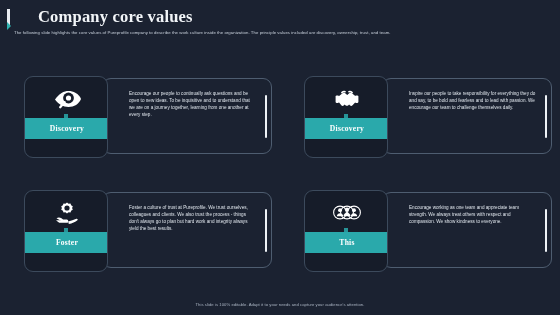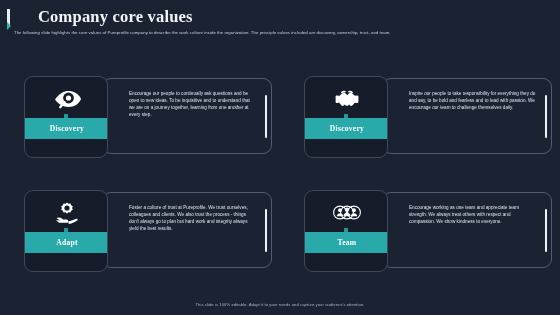--- a/index.html
+++ b/index.html
@@ -242,21 +242,21 @@
             <path d="M13 1.6l1.6 1.1 1.9-.3.6 1.9 1.7.9-.7 1.8.7 1.8-1.7.9-.6 1.9-1.9-.3L13 12.4l-1.6-1.1-1.9.3-.6-1.9-1.7-.9.7-1.8-.7-1.8 1.7-.9.6-1.9 1.9.3L13 1.6z"></path>
           </g>
           <circle cx="13" cy="7" r="2.6" fill="#161c29"></circle>
           <path d="M2.5 17.2c1.6-1.2 3.6-1 5 .1l1.6 1.3h3.4c.9 0 1.6.6 1.6 1.3 0 .7-.7 1.2-1.6 1.2H9" fill="#ffffff"></path>
           <path d="M9.2 19.3h3.6c.9 0 1.6.5 1.6 1.2 0 .7-.7 1.3-1.6 1.3H6.6c-1 0-1.6-.3-2.4-.9L2 19.3" fill="#ffffff"></path>
           <path d="M14.2 20.5c2.8-.7 5.6-1.6 8.2-2.7 1-.4 1.8.7 1 1.5-2 1.8-5.3 3.2-8.6 3.8" fill="#ffffff"></path>
         </svg>
       </div>
       <div class="card-tick"></div>
       <div class="card-label-bar">
-        <span class="card-label">Adapt</span>
+        <span class="card-label">Foster</span>
       </div>
     </div>
   </div>
 
   <div class="card">
     <div class="card-panel">
       <div class="card-panel-accent"></div>
       <div class="card-text">Encourage working as one team and appreciate team strength. We always treat others with respect and compassion. We show kindness to everyone.</div>
     </div>
     <div class="card-tile">
@@ -270,20 +270,20 @@
             <path d="M5.8 13.3c0-1.8 1.4-3.1 3.2-3.1s3.2 1.3 3.2 3.1H5.8z"></path>
             <circle cx="23" cy="7.2" r="1.9"></circle>
             <path d="M19.8 13.3c0-1.8 1.4-3.1 3.2-3.1s3.2 1.3 3.2 3.1h-6.4z"></path>
             <circle cx="16" cy="6.6" r="2.1"></circle>
             <path d="M12.5 13.3c0-2 1.6-3.5 3.5-3.5s3.5 1.5 3.5 3.5h-7z"></path>
           </g>
         </svg>
       </div>
       <div class="card-tick"></div>
       <div class="card-label-bar">
-        <span class="card-label">Team</span>
+        <span class="card-label">This</span>
       </div>
     </div>
   </div>
 
 </div>
 
 <div class="footer">This slide is 100% editable. Adapt it to your needs and capture your audience's attention.</div>
 
 </body></html>

